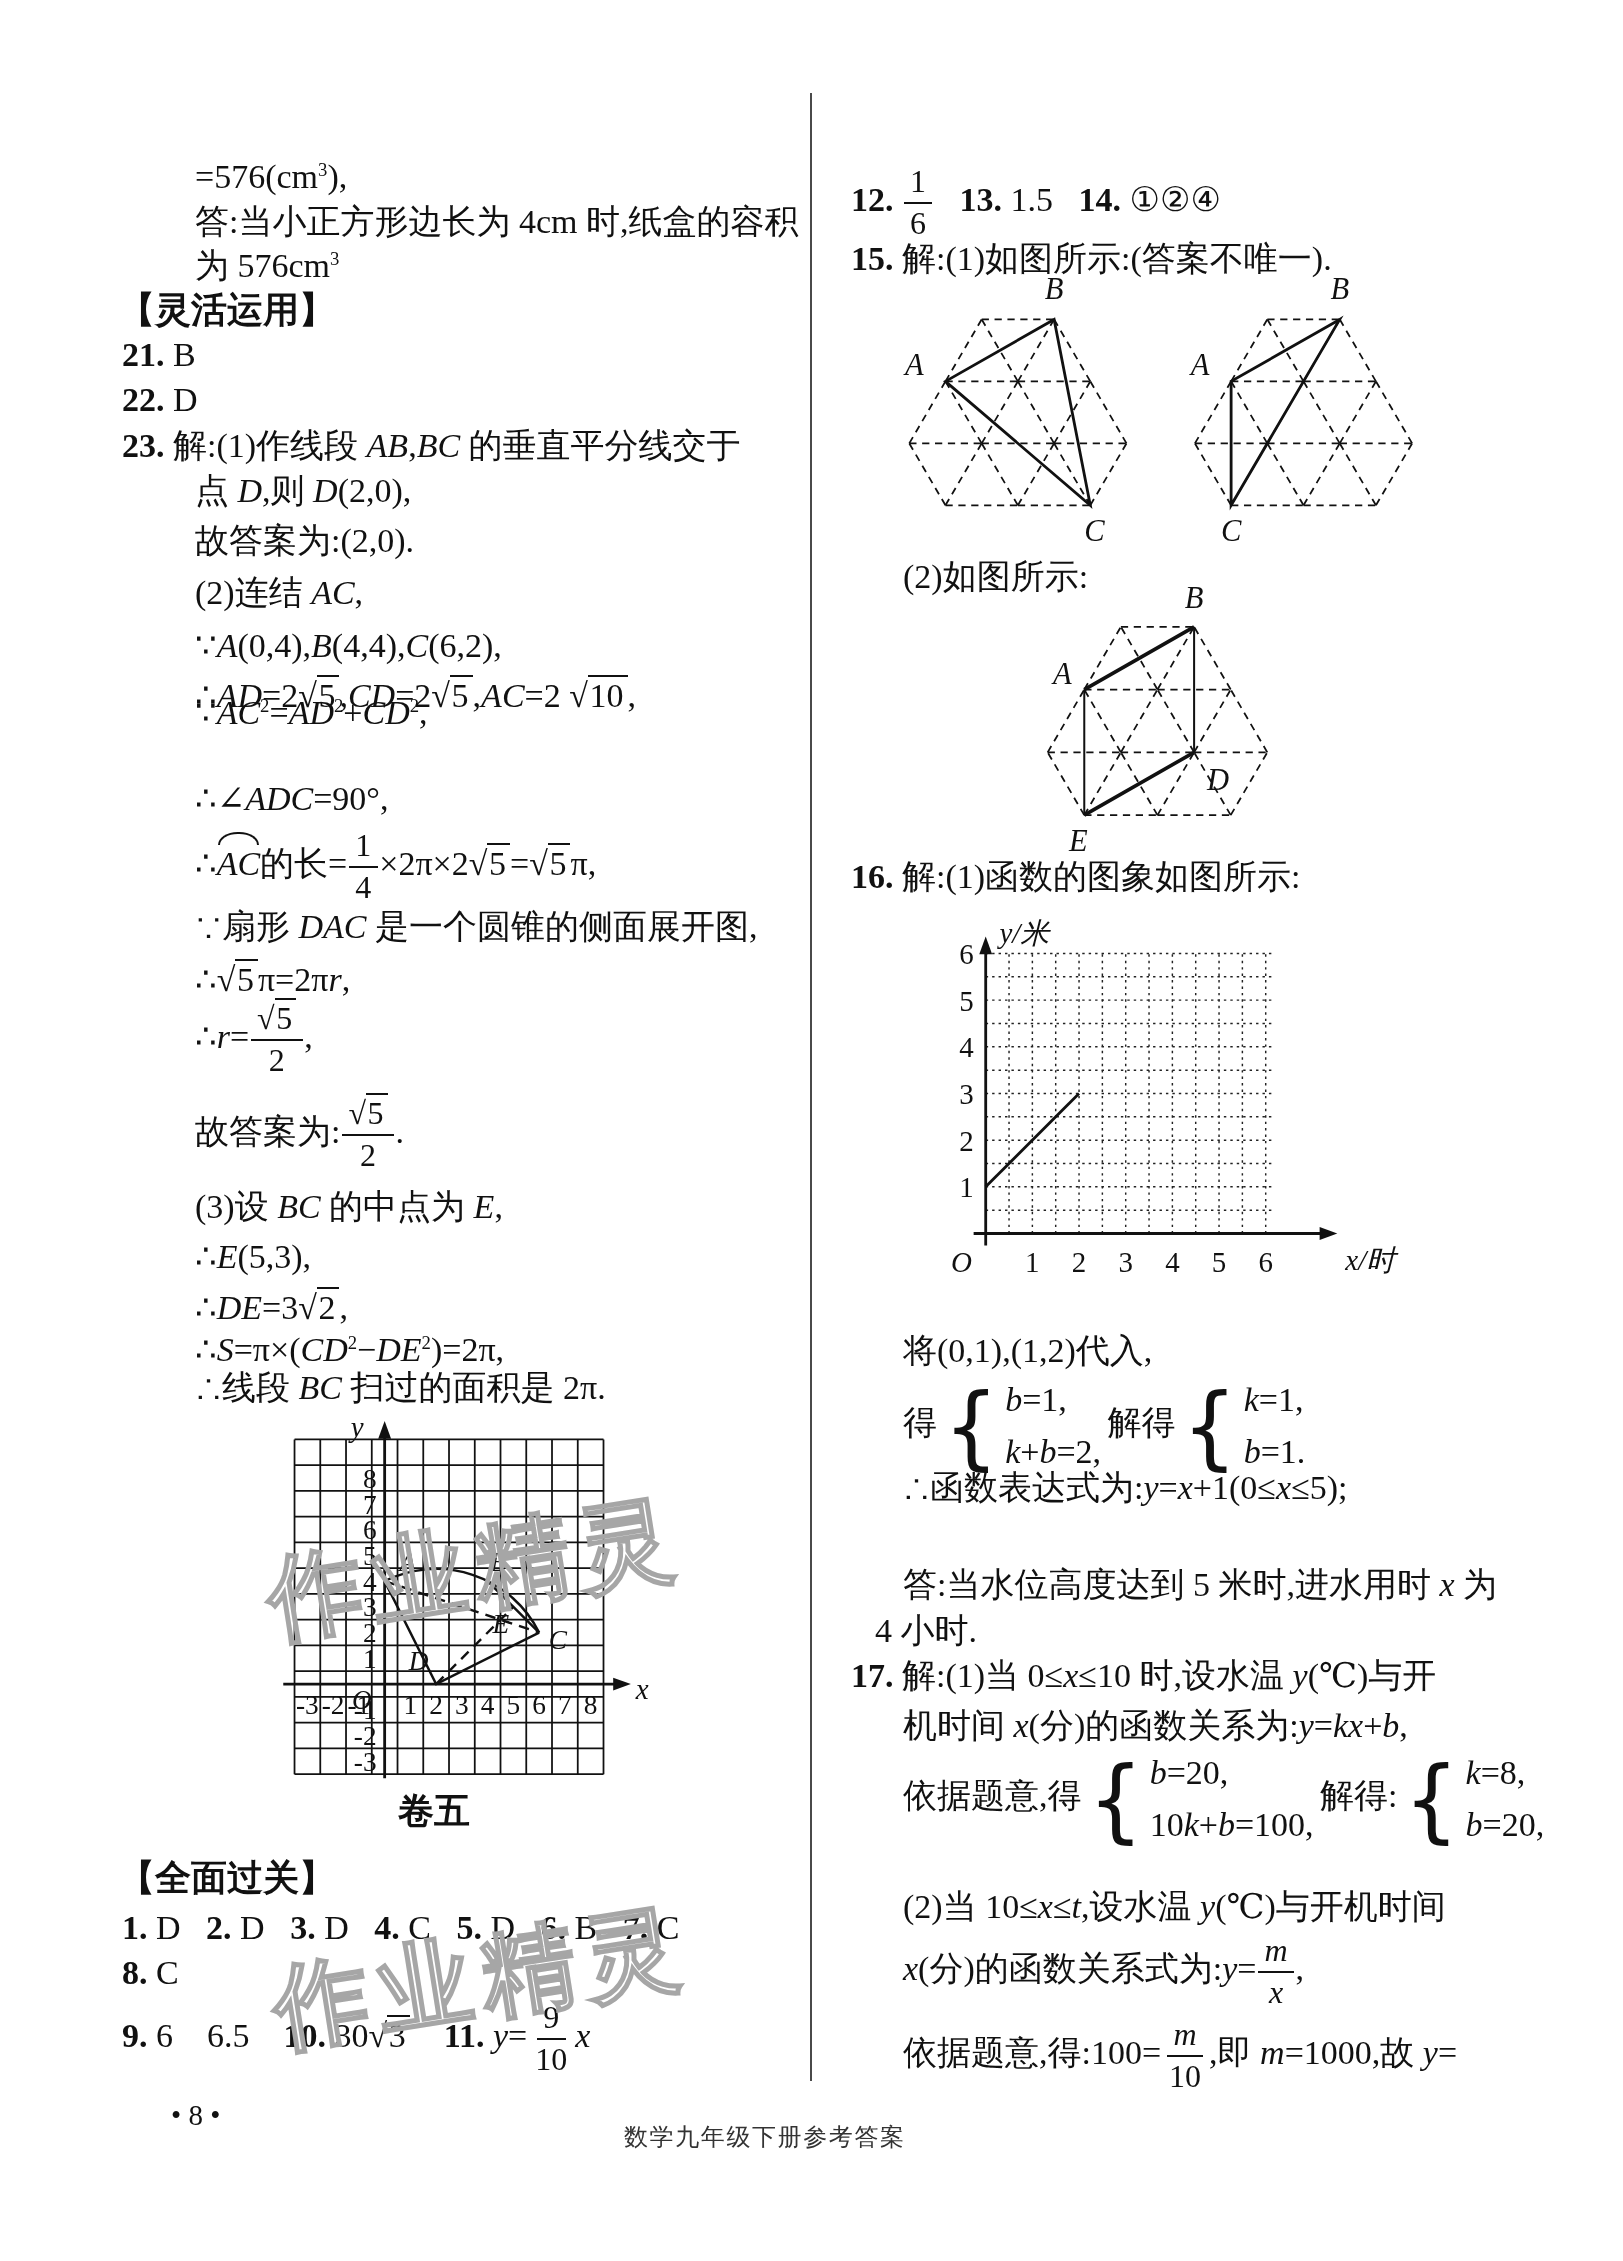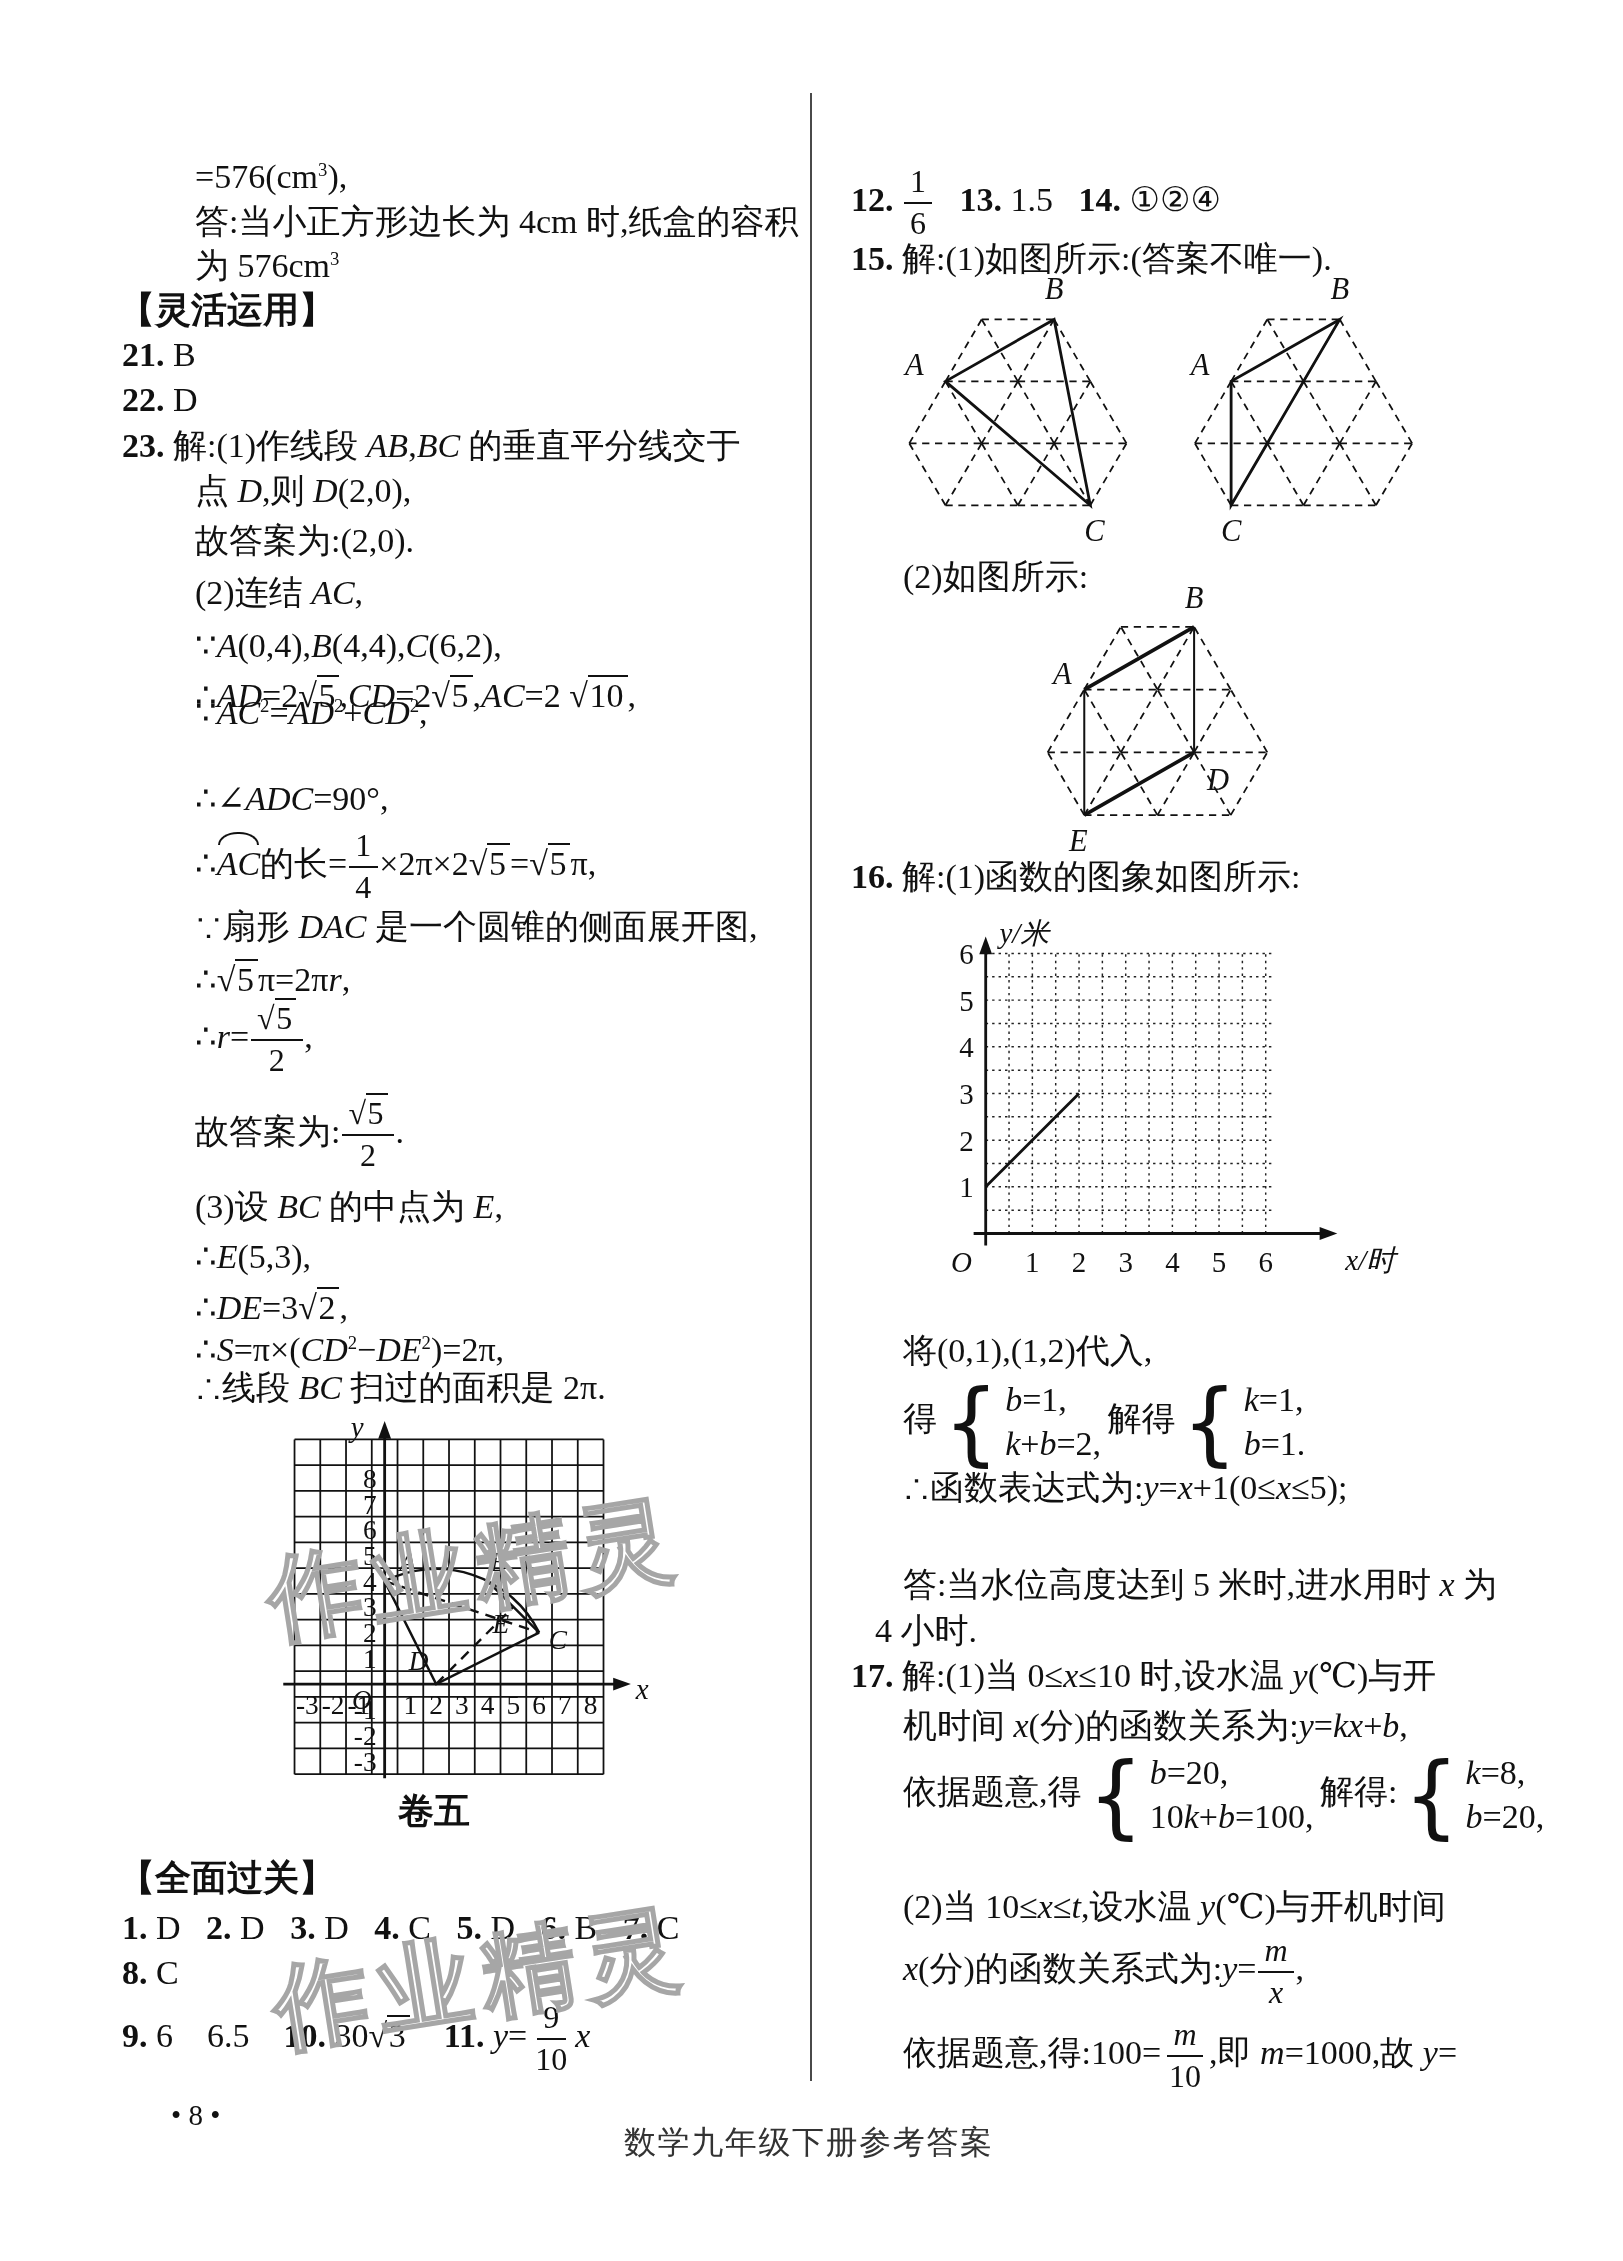--- a/index.html
+++ b/index.html
@@ -15,29 +15,29 @@
   .fn{border-bottom:2.4px solid #111;padding:0 6.4px 3.2px}
   .fd{padding:3.2px 6.4px 0}
   .sq{white-space:nowrap}
   .rd{border-top:2.4px solid #111;padding:0 4px 0 1.6px}
   .arc{position:relative;display:inline-block}
   .arc::before{content:'';position:absolute;left:1.6px;right:1.6px;top:-9.7px;height:11.3px;
       border:2.4px solid #111;border-bottom:none;border-radius:50% 50% 0 0/100% 100% 0 0}
   .cases{display:inline-flex;align-items:center;vertical-align:middle;margin:0 6.4px}
   .brc{font-size:87px;line-height:0;margin-right:6.4px;transform:scaleY(1.05);
        font-family:"DejaVu Sans",sans-serif;font-weight:400}
-  .stk{display:inline-flex;flex-direction:column;gap:0;text-align:left}
+  .stk{display:inline-flex;flex-direction:column;gap:8px;text-align:left}
   .wm{position:absolute;font-family:"Liberation Sans","DejaVu Sans",sans-serif;font-weight:bold;
       font-size:95px;letter-spacing:9.7px;white-space:nowrap;color:#c9c9c9;
       -webkit-text-fill-color:transparent;-webkit-text-stroke:2px #a6a6a6;
       transform:rotate(-9deg);z-index:3}
   .divider{position:absolute;left:810px;top:93px;width:2.4px;height:1988px;background:#4a4a4a}
   .figs{position:absolute;left:0;top:0;z-index:2}
   svg text{font-family:"Liberation Serif","DejaVu Serif",serif;fill:#111}
-  .footer{position:absolute;font-size:32px;color:#333;letter-spacing:1.6px}
+  .footer{position:absolute;font-size:24px;color:#333;letter-spacing:1.6px}
   .pgnum{position:absolute;font-size:29px;color:#111}
 </style>
 </head>
 <body>
 
 <div class="page">
 
   <div class="divider"></div>
 
   <div class="wm" style="left:266px;top:1506px">作业精灵</div>

